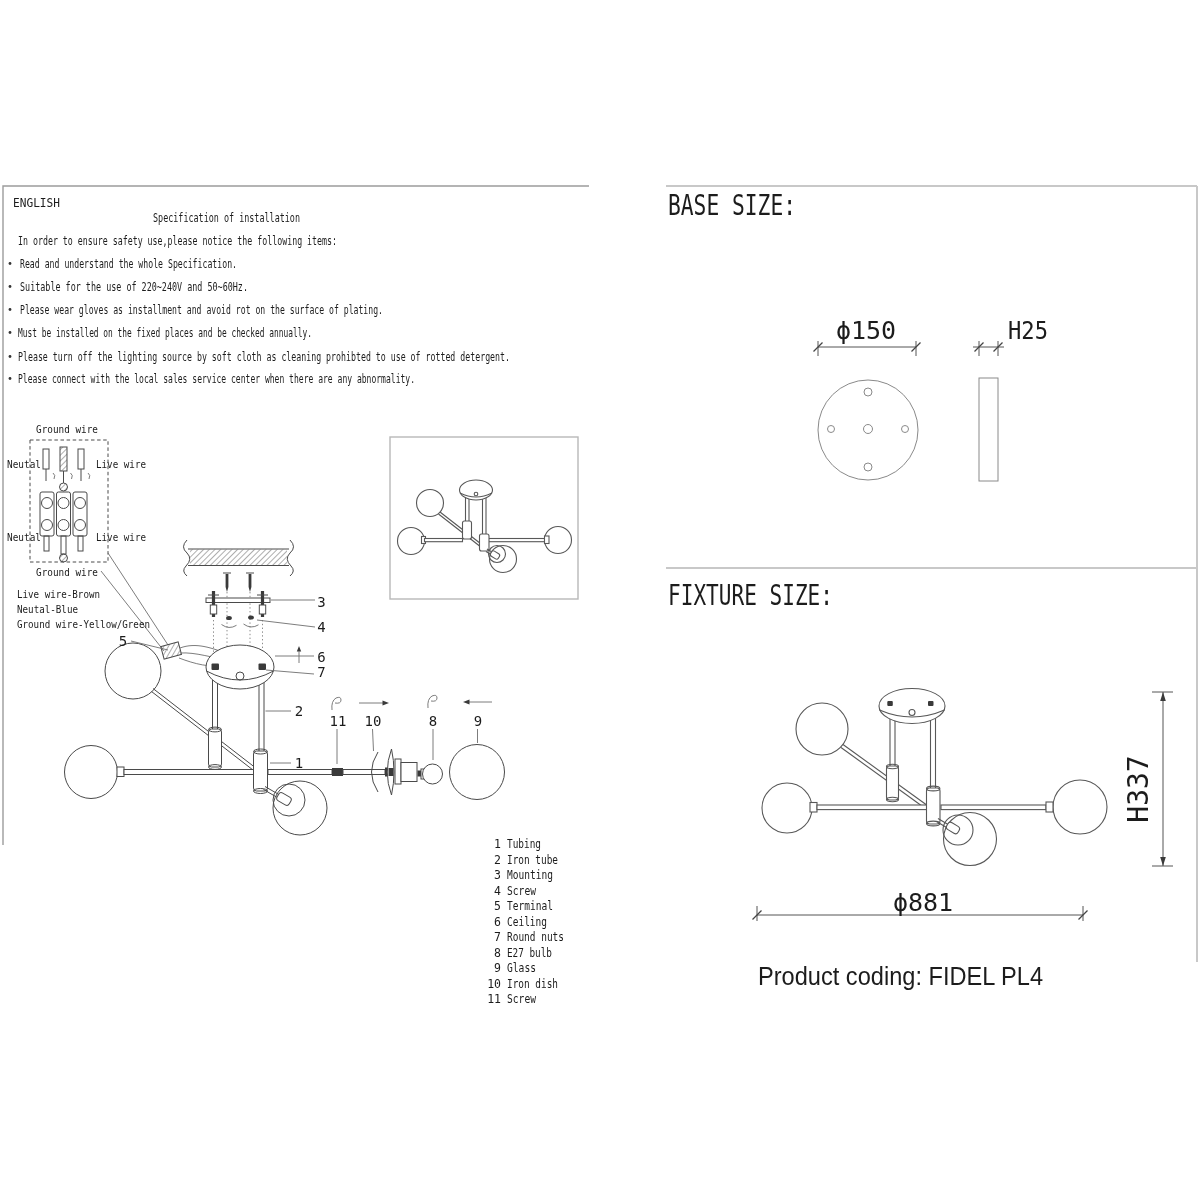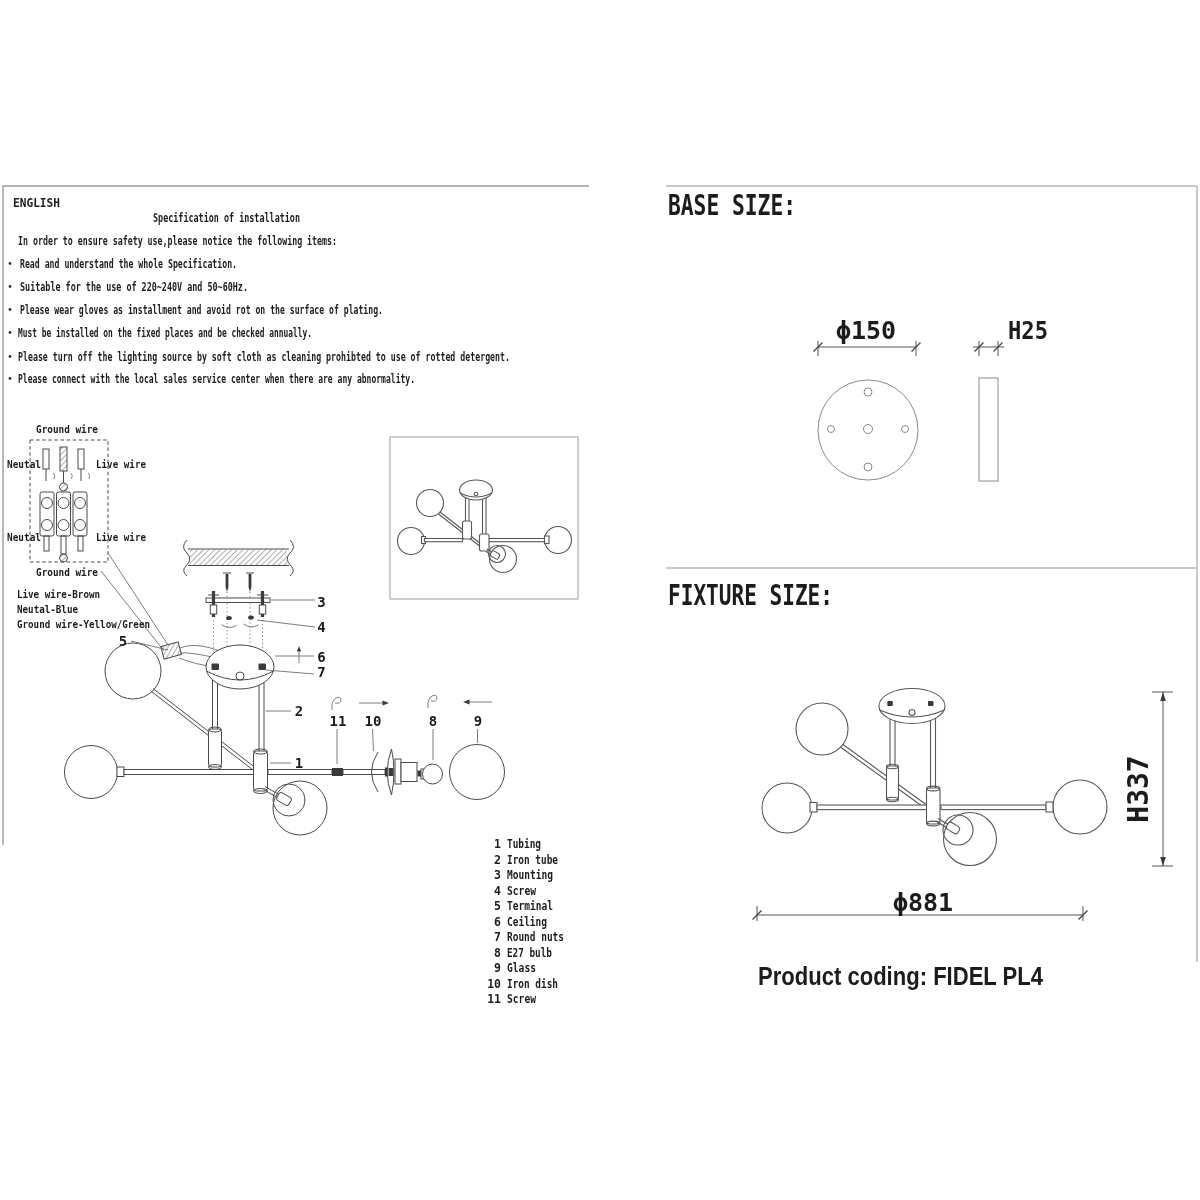--- a/index.html
+++ b/index.html
@@ -1,17 +1,17 @@
 <!DOCTYPE html>
 <html><head>
 <meta charset="utf-8">
 <style>
   html,body{margin:0;padding:0;background:#fff;}
   .page{position:relative;width:1200px;height:1200px;background:#fff;overflow:hidden;
-        font-family:"DejaVu Sans Mono",monospace;font-weight:bold;}
+        font-family:"DejaVu Sans Mono",monospace;}
   svg{position:absolute;top:0;left:0;}
   .s   {stroke:#4a4a4a;stroke-width:1;fill:none}
   .sf  {stroke:#4a4a4a;stroke-width:1;fill:#fff}
   .sd  {fill:#3a3a3a;stroke:none}
   .thin{stroke:#6e6e6e;stroke-width:.9;fill:none}
   .dash{stroke-dasharray:3.5 2.6}
   .dotl{stroke-dasharray:1.4 2.4;stroke-width:.8}
   .cell{stroke:#c8c8c8;stroke-width:2;fill:none}
   .pborder{stroke:#9c9c9c;stroke-width:1.4;fill:none}
   .g   {stroke:#585858;stroke-width:1.1;fill:none}

